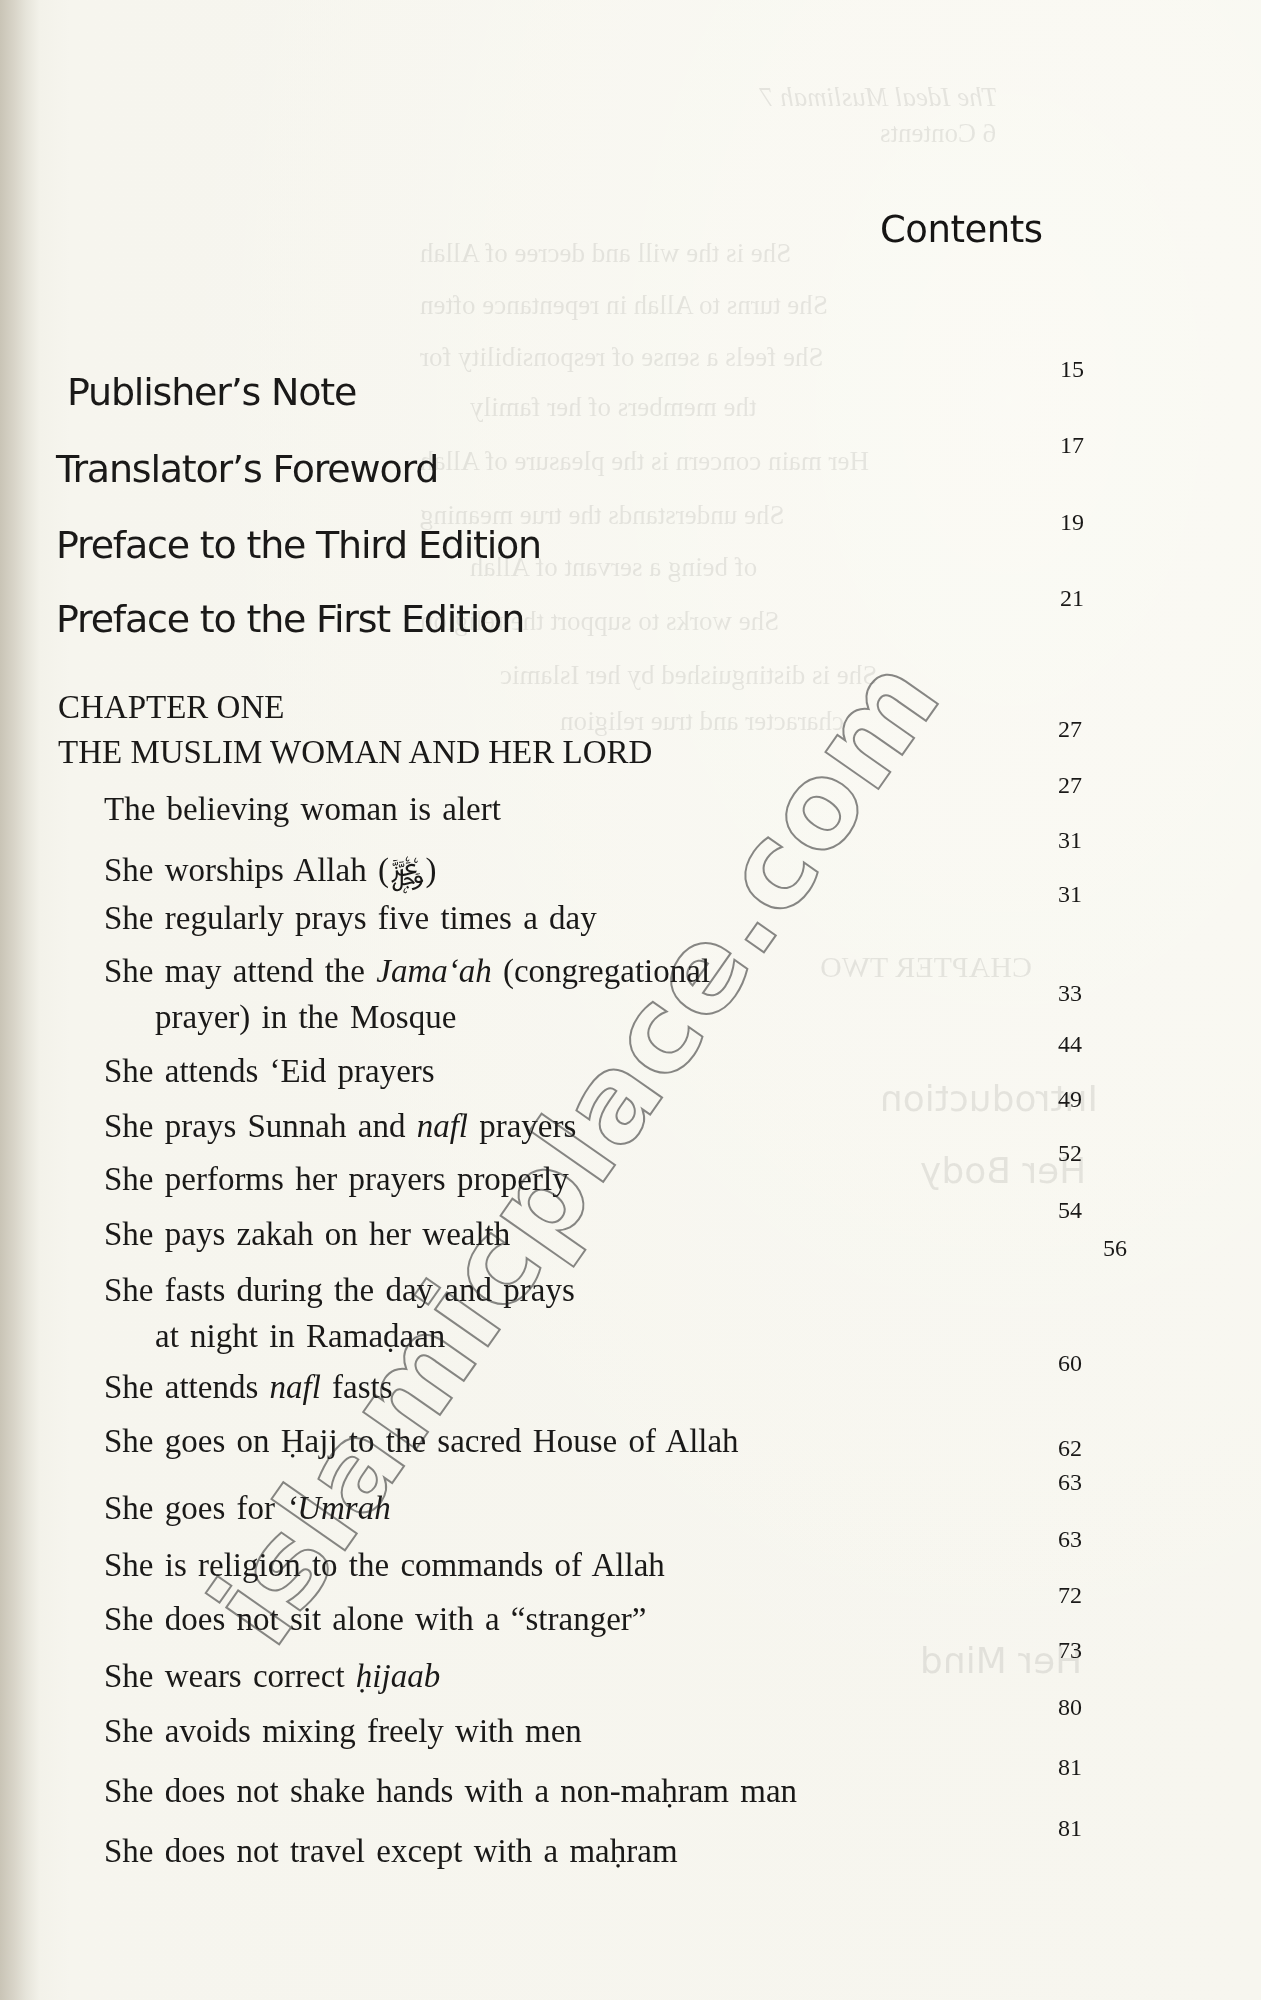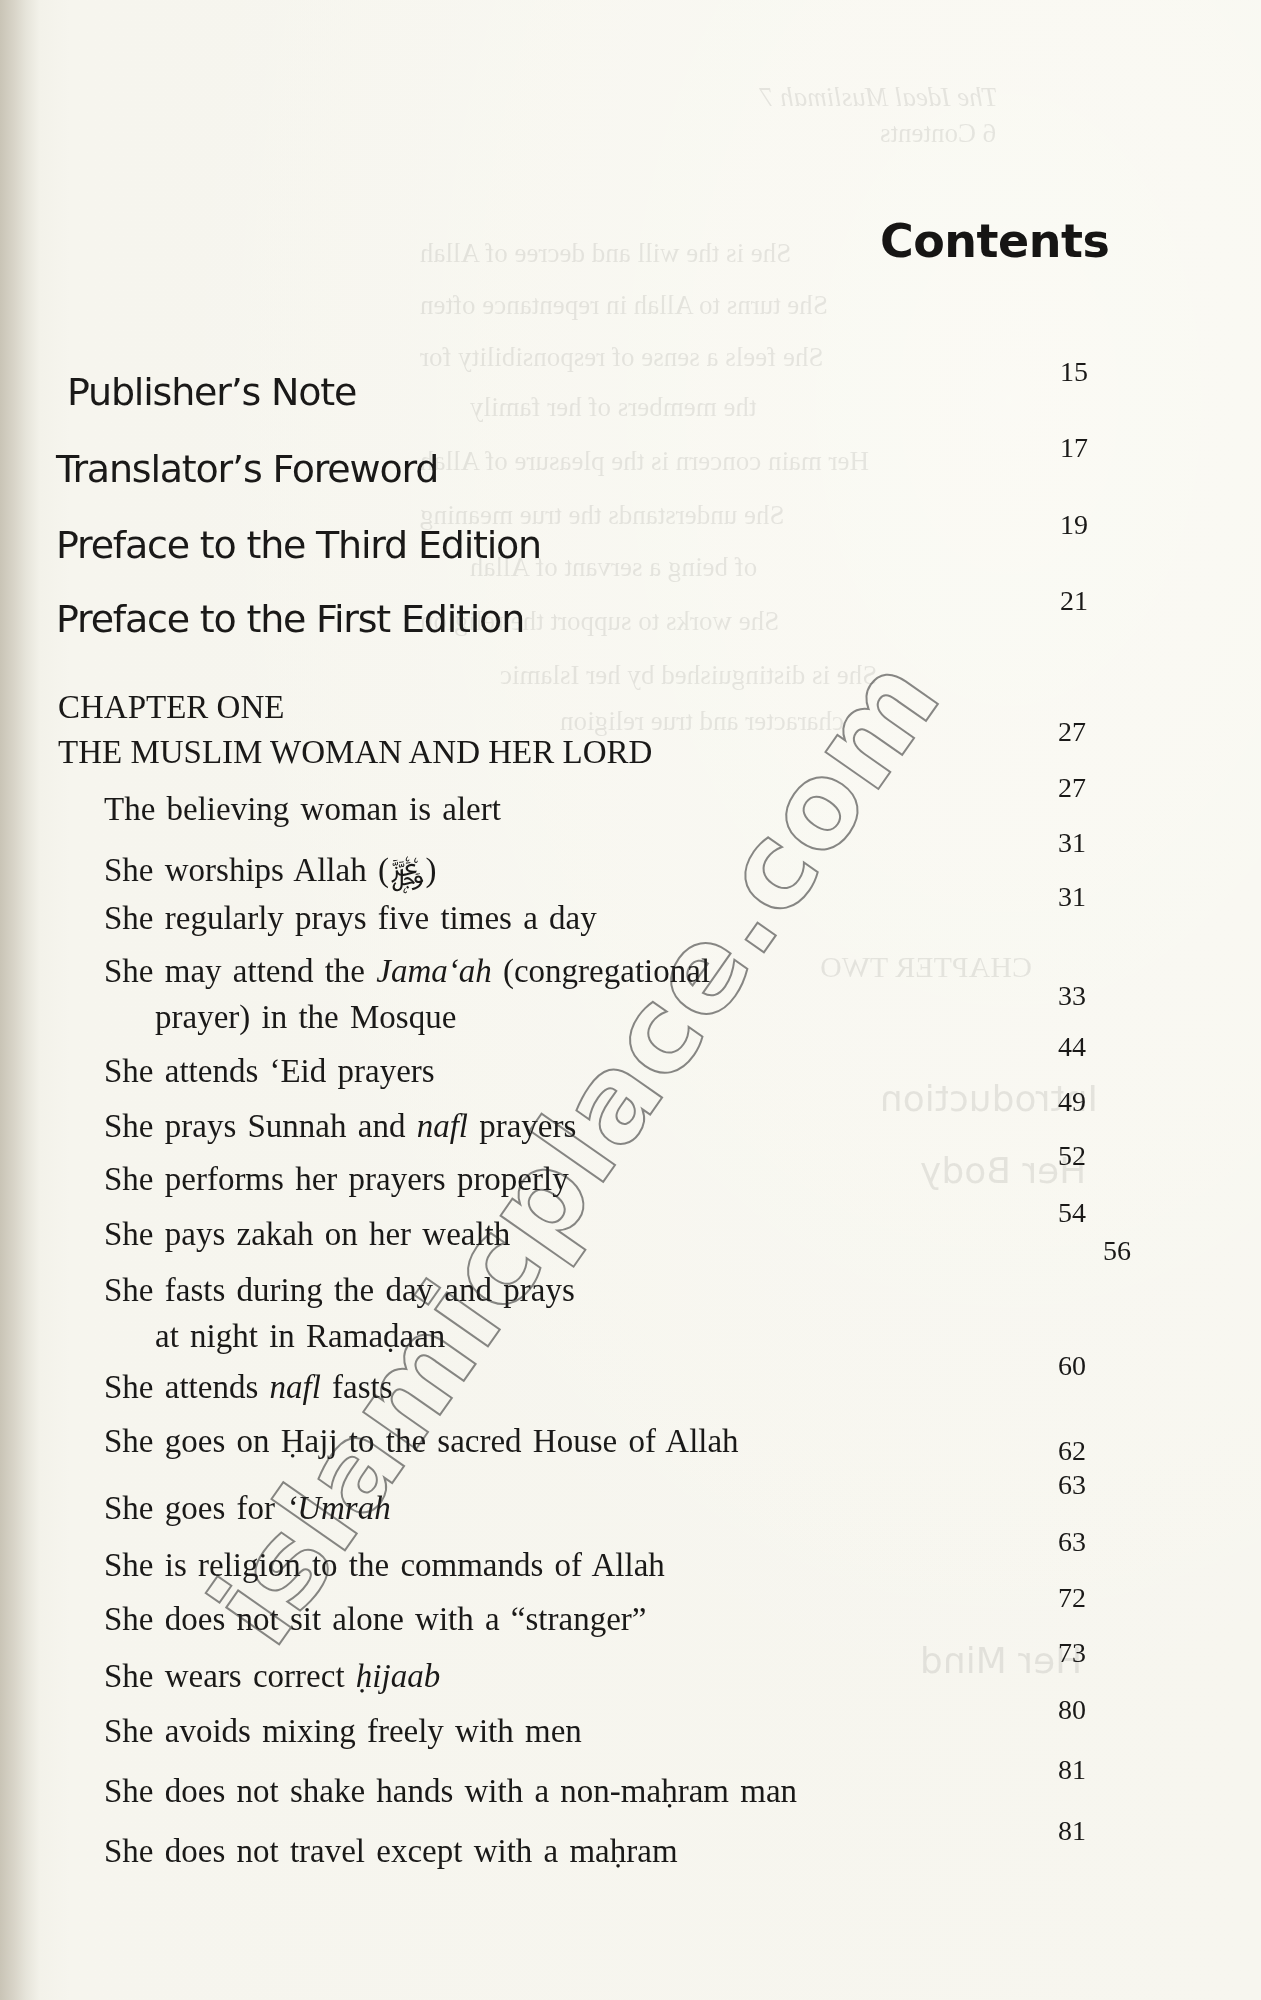--- a/index.html
+++ b/index.html
@@ -21,35 +21,34 @@
   }
   
   .ghost { position:absolute; inset:0; pointer-events:none; }
   .ghost .g {
     position:absolute; color:#1c1b1a; opacity:0.09;
     transform:scaleX(-1); white-space:nowrap;
     font-family:"Liberation Serif", serif; font-size:27px;
     filter:blur(0.6px);
   }
   .title {
-    position:absolute; left:880px; top:214px;
-    font-family:"DejaVu Sans", sans-serif; font-size:46px; letter-spacing:-0.5px;
+    position:absolute; left:880px; top:208px;
+    font-family:"DejaVu Sans", sans-serif; font-size:37px; letter-spacing:-0.5px;
     color:#161514;
-    font-weight:bold;
   }
   .entry { position:absolute; white-space:nowrap; color:#1a1918; }
   .front {
     font-family:"DejaVu Sans", sans-serif; font-size:38px; letter-spacing:-1.2px;
     left:56px;
   }
   .chap { font-size:33px; left:58px; letter-spacing:0; }
   .item { font-size:33px; left:104px; word-spacing:3px; }
   .cont { font-size:33px; left:155px; word-spacing:3px; }
   .num {
-    position:absolute; left:1058px; font-size:28px; color:#1a1918;
+    position:absolute; left:1058px; font-size:24px; color:#1a1918;
     font-family:"Liberation Serif", serif;
   }
   .num.front-num { left:1060px; }
   i { font-style:italic; }
   .watermark {
     position:absolute; left:240px; top:1560px;
     transform:rotate(-55deg); transform-origin:left center;
     font-family:"DejaVu Sans", sans-serif; font-size:118px; font-weight:bold;
     color:transparent; -webkit-text-stroke:2px rgba(40,40,40,0.55);
     letter-spacing:2px; white-space:nowrap; pointer-events:none;

